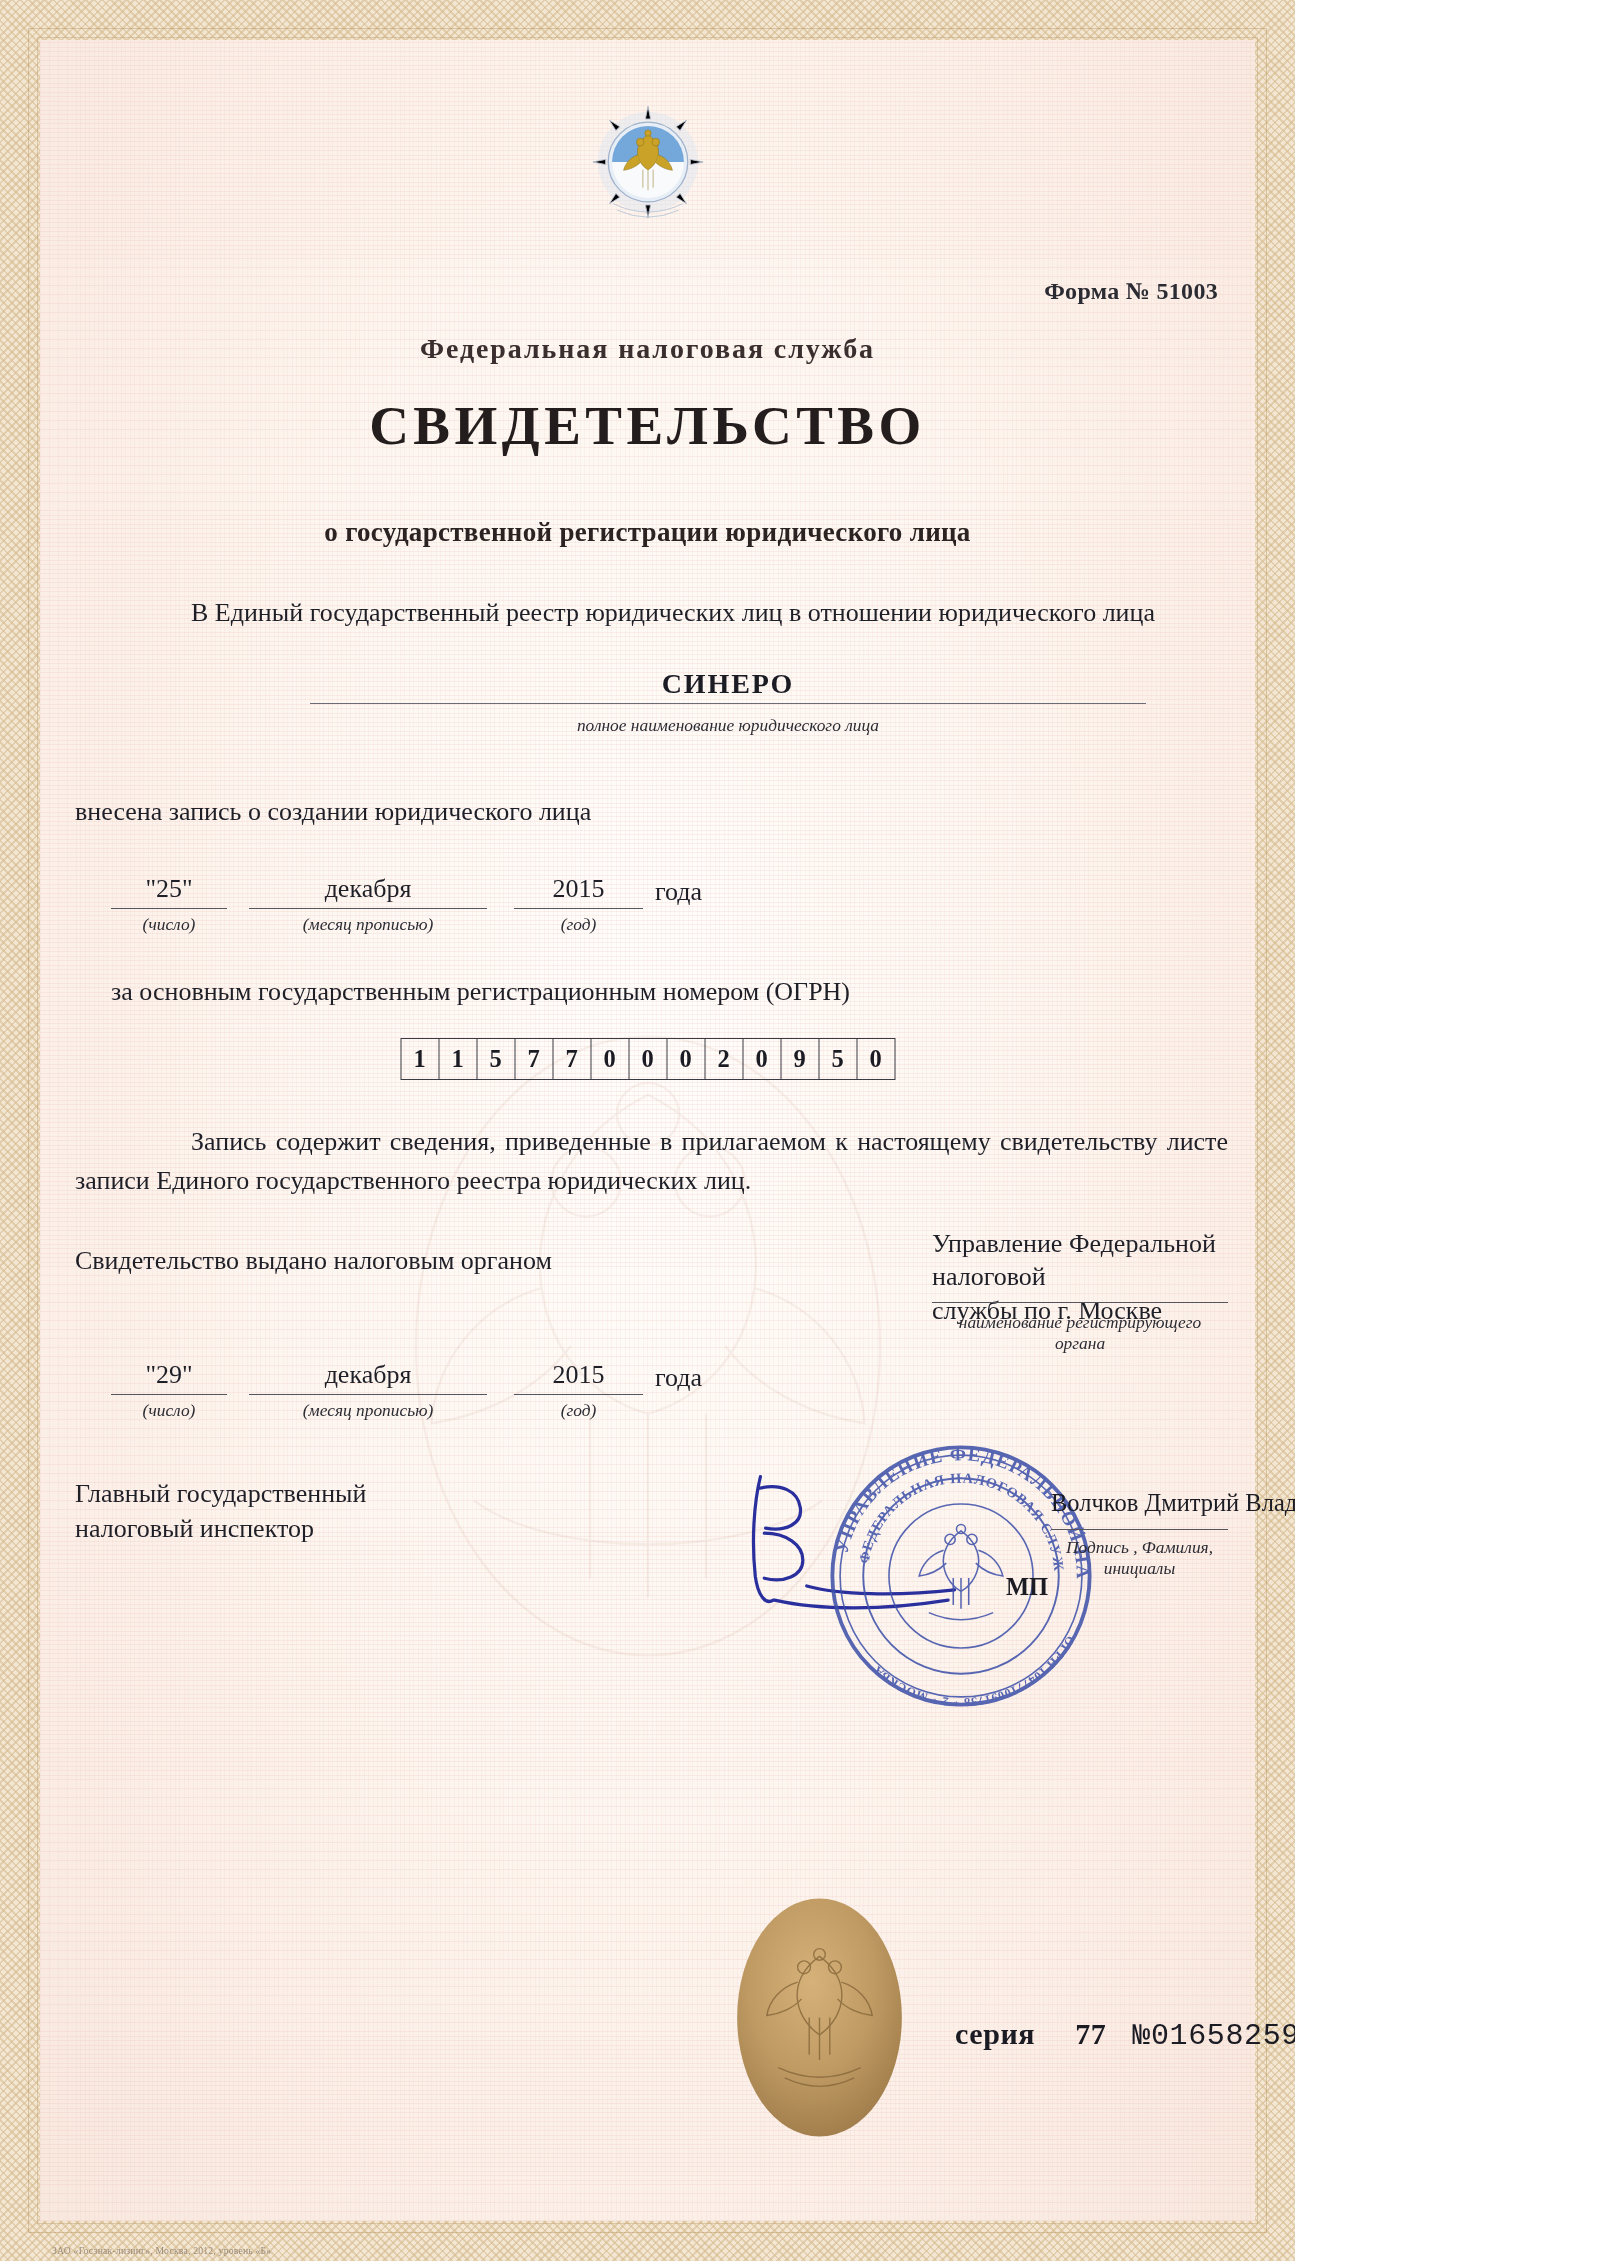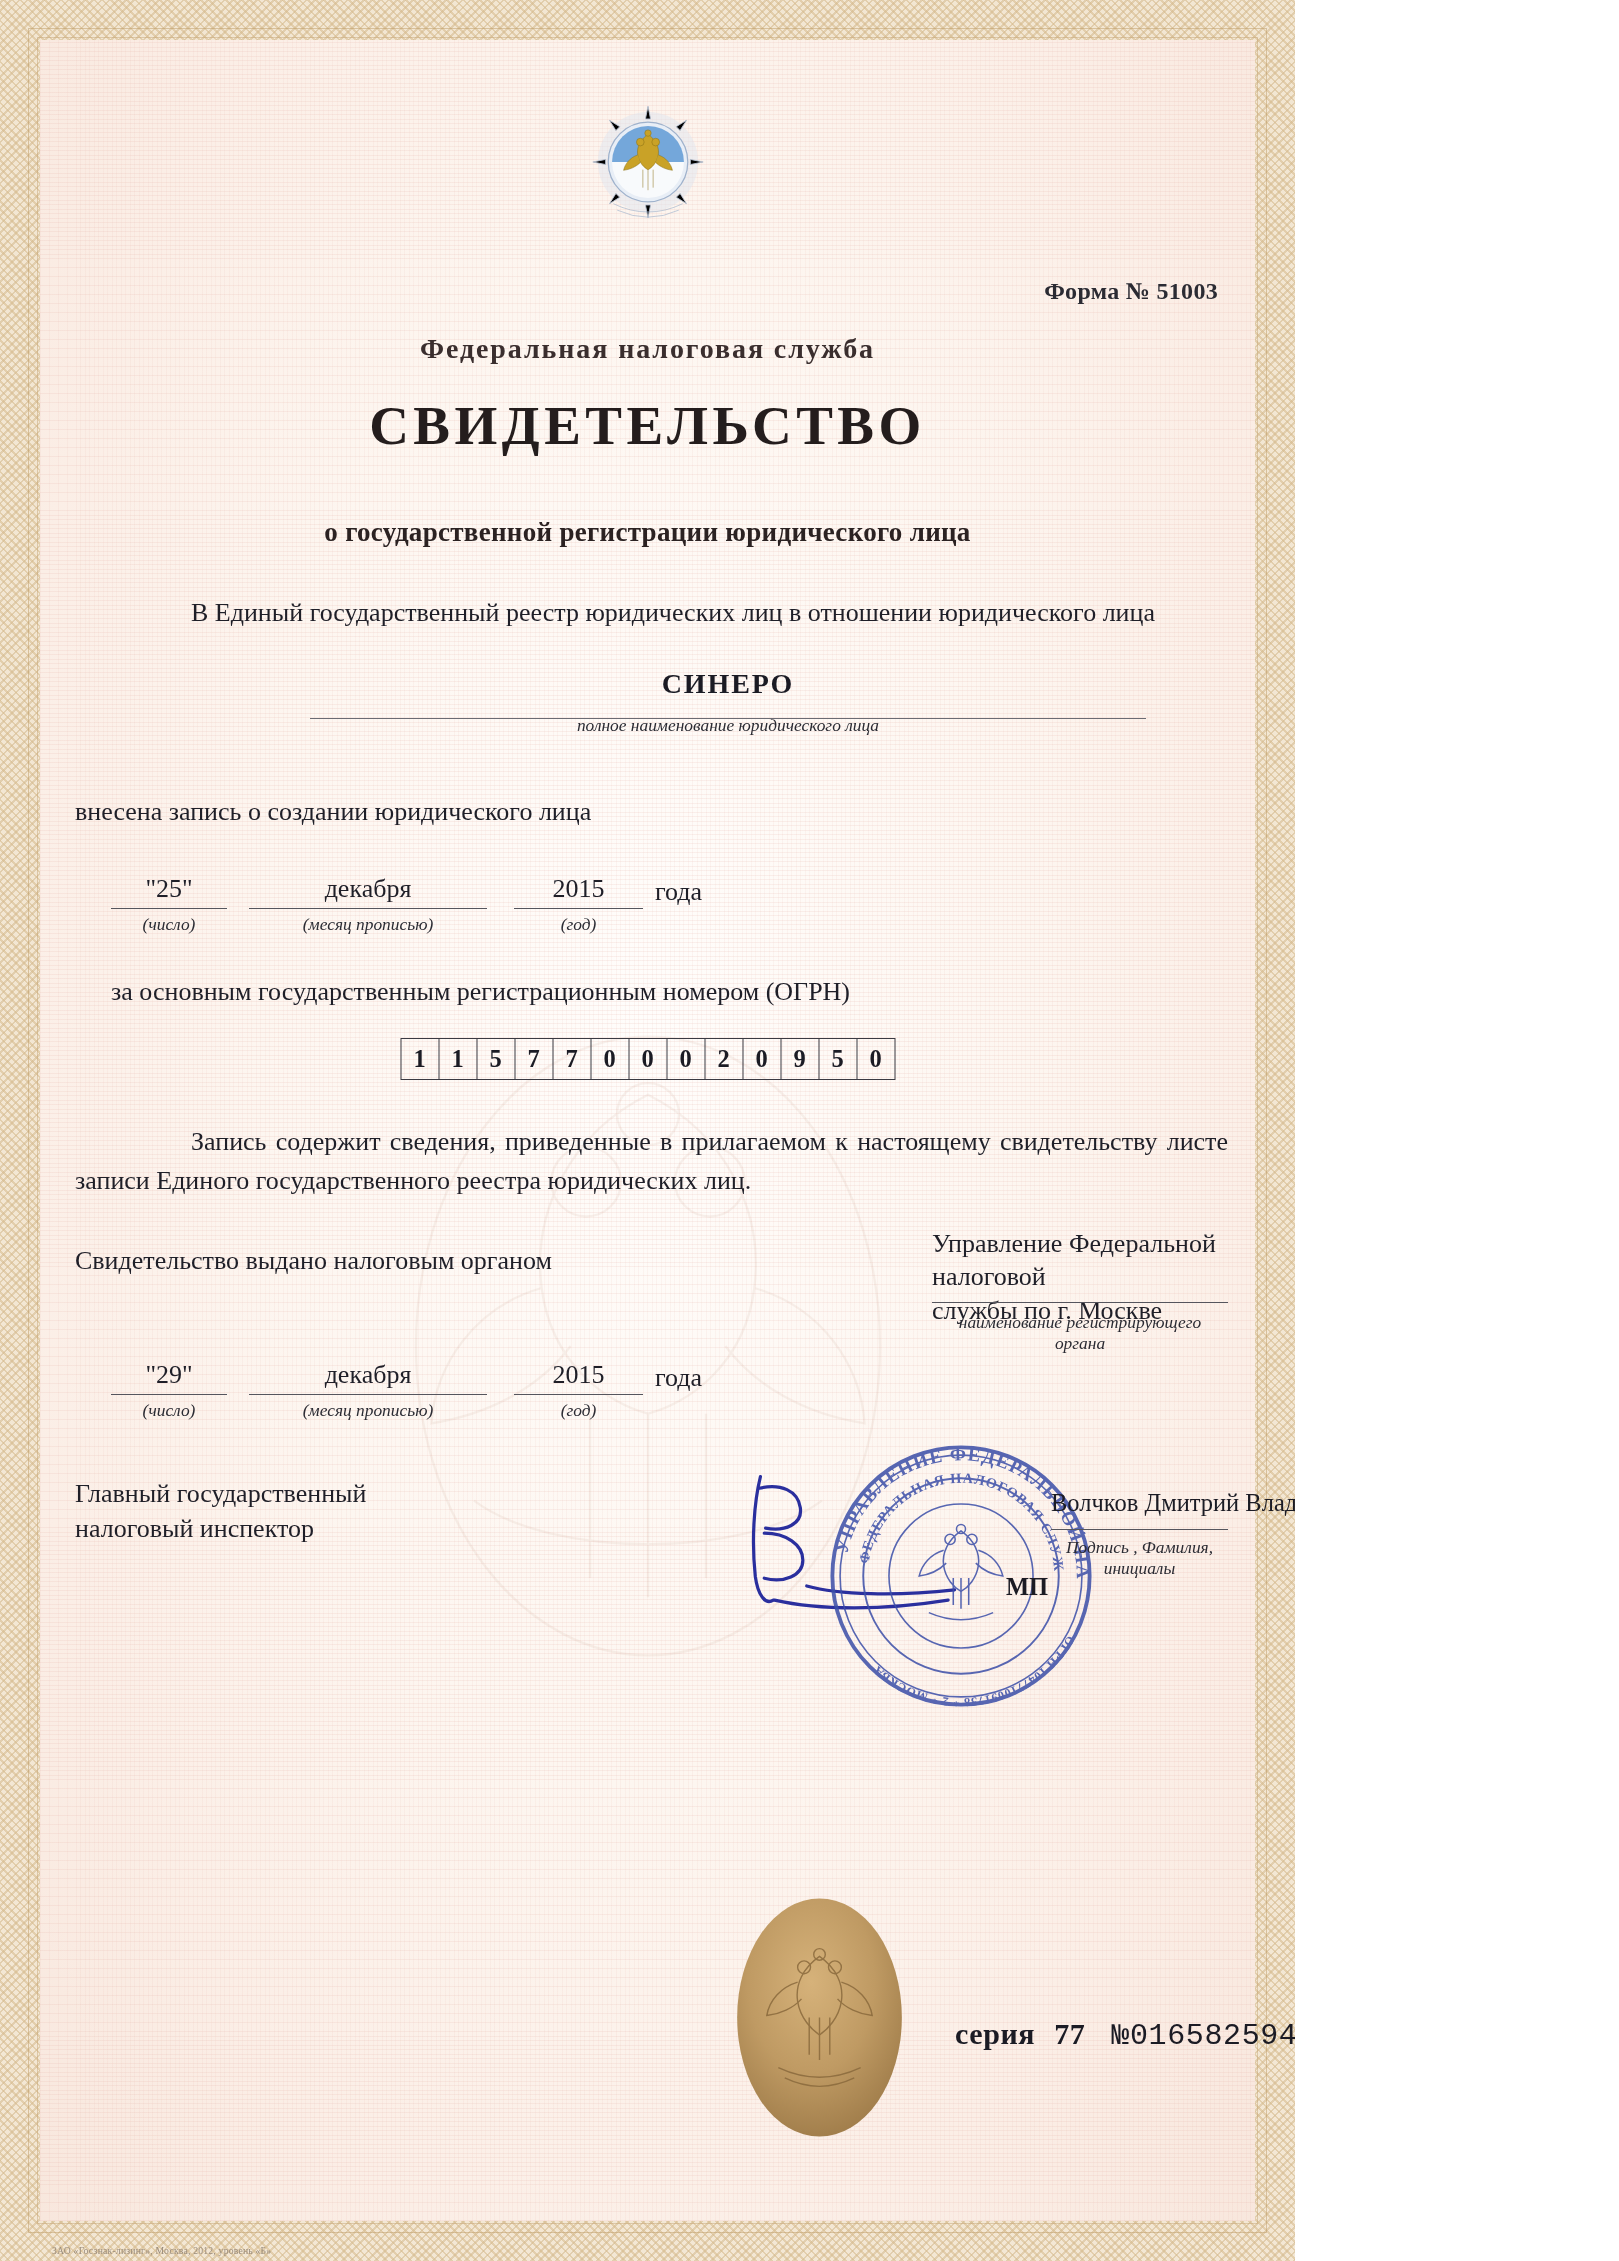--- a/index.html
+++ b/index.html
@@ -146,21 +146,21 @@
     position: absolute;
     left: 270px;
     right: 109px;
     top: 628px;
     text-align: center;
     font-size: 28px;
     font-weight: bold;
     letter-spacing: 1.9px;
     color: #1b1b24;
     border-bottom: 1.3px solid #6b6b73;
-    padding-bottom: 18px;
+    padding-bottom: 3px;
   }
   .entity-caption {
     position: absolute;
     left: 270px;
     right: 109px;
     top: 675px;
     text-align: center;
     font-size: 17.4px;
     font-style: italic;
     color: #2b2b33;
@@ -353,21 +353,21 @@
   }
   .series-line {
     position: absolute;
     left: 915px;
     top: 1977px;
     font-size: 30px;
     color: #1b1b24;
     font-family: "Liberation Serif", serif;
   }
   .series-label { font-weight: bold; letter-spacing: 0.6px; }
-  .series-code  { font-weight: bold; margin-left: 19px; letter-spacing: 0.6px; }
+  .series-code  { font-weight: bold; margin-left: 40px; letter-spacing: 0.6px; }
   .series-num   { font-family: "Liberation Mono", monospace; font-weight: normal; margin-left: 26px; letter-spacing: 0.6px; }
   .print-note {
     position: absolute;
     left: 52px;
     bottom: 5.2px;
     font-size: 9.7px;
     color: #9a8c7c;
     letter-spacing: 0.2px;
   }
 </style>

